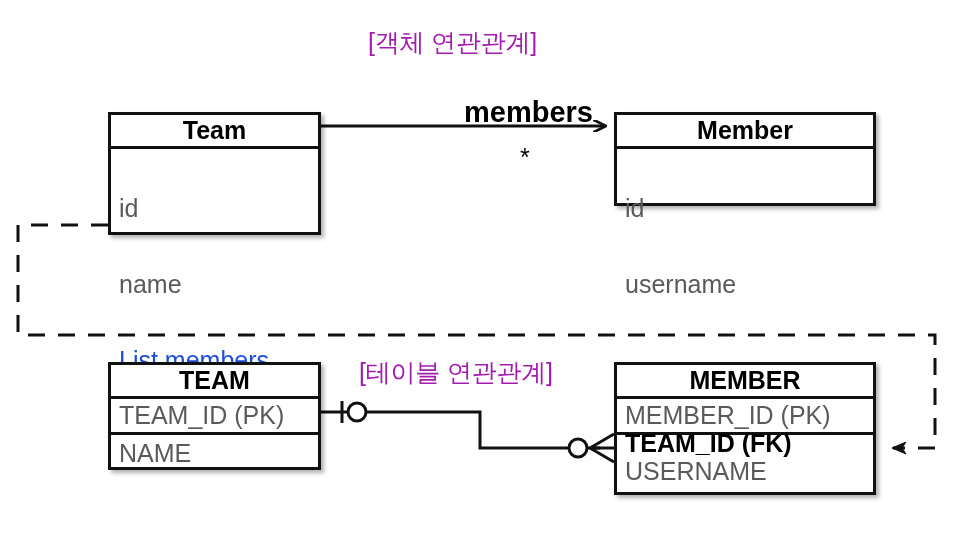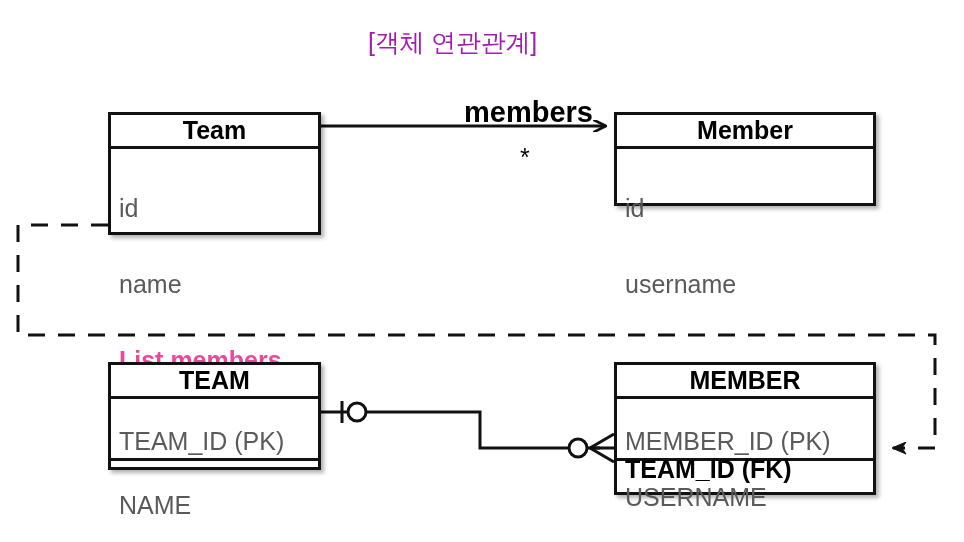--- a/index.html
+++ b/index.html
@@ -53,22 +53,22 @@
     padding-left: 8px;
     color: #5a5a5a;
     line-height: 1;
     display: flex;
     align-items: center;
   }
   .box .cell.sep {
     border-bottom: 3px solid #111111;
   }
   .box .cell.strong {
-    color: #ec4899;
-    font-weight: bold;
+    color: #1d4ed8;
+    font-weight: normal;
   }
   .box .stack {
     box-sizing: border-box;
     padding-left: 8px;
     display: flex;
     flex-direction: column;
     justify-content: center;
   }
   .box .stack .ln {
     line-height: 1.12;
@@ -76,21 +76,21 @@
   }
   .box .stack .ln.strong {
     color: #000000;
     font-weight: bold;
   }
   
   .obj .hdr { height: 34px; font-size: 25px; }
   .obj .cell { height: 34px; font-size: 25px; margin-top: 42px; }
   
   .tbl .hdr { height: 34px; font-size: 25px; }
-  .tbl .cell { height: 36px; font-size: 25px; margin-top: 26px; }
+  .tbl .cell { height: 36px; font-size: 25px; }
   .tbl .stack .ln { font-size: 25px; }
 
   .edge-label {
     position: absolute;
     font-size: 29px;
     color: #000000;
     font-weight: bold;
     white-space: nowrap;
   }
   .mult {
@@ -135,20 +135,21 @@
         <line x1="590" y1="448" x2="614" y2="448" stroke="#111111" stroke-width="3"></line>
         <line x1="590" y1="448" x2="614" y2="434" stroke="#111111" stroke-width="3"></line>
         <line x1="590" y1="448" x2="614" y2="462" stroke="#111111" stroke-width="3"></line>
       </g>
     </g>
   </svg>
 
   <div class="ttl" style="left:368px; top:26px;">[객체 연관관계]</div>
 
 
+  <div class="ttl" style="left:359px; top:356px;">[테이블 연관관계]</div>
 
   <div class="edge-label" style="left:464px; top:96px;">members</div>
 
   <div class="mult" style="left:520px; top:143px;">*</div>
 
   <div class="box obj" style="left:108px; top:112px; width:213px; height:123px;">
     <div class="hdr">Team</div>
     <div class="cell">id</div>
     <div class="cell">name</div>
     <div class="cell strong">List members</div>

